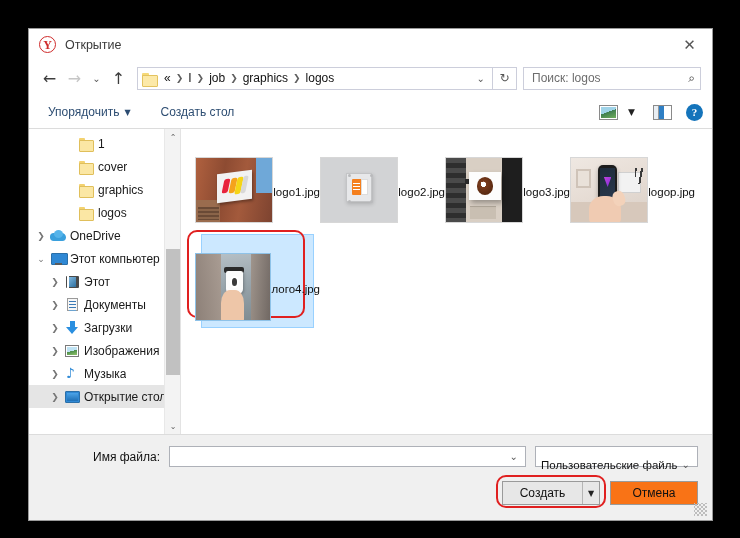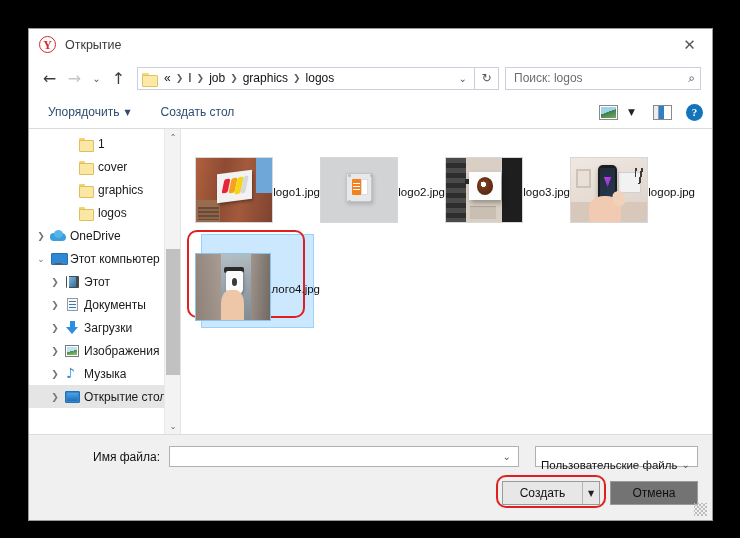--- a/index.html
+++ b/index.html
@@ -100,21 +100,21 @@
     font-family:"DejaVu Sans", sans-serif; flex:none;
   }
   .refresh-btn {
     width: 24px; height: 23px; flex:none;
     border: 1px solid #cccedb; border-left:none;
     display:flex; align-items:center; justify-content:center;
     color:#555; font-size:12px; background:#fff;
     font-family:"DejaVu Sans", sans-serif;
   }
   .searchbox {
-    width: 196px; height: 23px; flex:none;
+    width: 178px; height: 23px; flex:none;
     margin-left: 6px;
     border: 1px solid #cccedb; background:#fff;
     display:flex; align-items:center; padding: 0 5px 0 8px;
   }
   .search-ph { font-size:12px; color:#6d6d6d; flex:1; }
   .search-ico { color:#444; font-size:12px; font-family:"DejaVu Sans", sans-serif; }
 
   
   .cmdbar {
     height: 33px; min-height:33px;
@@ -346,21 +346,21 @@
   .row1 { display:flex; align-items:center; }
   .fnlabel { font-size:12px; color:#111; width:126px; text-align:right; padding-right:9px; }
   .fninput {
     flex:1; height:21px; background:#fff; border:1px solid #aeb1b8;
     display:flex; align-items:center; padding: 0 2px 0 5px;
     font-size:12px; color:#111;
   }
   .fninput .val{flex:1; overflow:hidden; white-space:nowrap;}
   .fninput .cv{ color:#5a5a5a; font-size:10px; padding:0 5px; font-family:"DejaVu Sans",sans-serif;}
   .ftype {
-    width:163px; height:21px; margin-left:16px;
+    width:163px; height:21px; margin-left:9px;
     background:#fff; border:1px solid #aeb1b8;
     display:flex; align-items:center; padding: 16px 2px 0 5px;
     font-size:11.5px; color:#111;
   }
   .ftype .val{flex:1; overflow:hidden; white-space:nowrap;}
   .ftype .cv{ color:#5a5a5a; font-size:10px; padding:0 5px; font-family:"DejaVu Sans",sans-serif;}
 
   .row2 { display:flex; align-items:center; justify-content:flex-end; margin-top: 14px; }
   .openbtn {
     display:flex; height:24px; border:1px solid #9a9a9a; background:#e7e7e7;
@@ -369,21 +369,21 @@
     width: 79px; display:flex; align-items:center; justify-content:center;
     font-size:12px; color:#111;
   }
   .openbtn .split {
     width: 17px; border-left:1px solid #b5b5b5;
     display:flex; align-items:center; justify-content:center;
     font-size:8px; color:#222; font-family:"DejaVu Sans",sans-serif;
   }
   .cancelbtn {
     margin-left: 10px; width:88px; height:24px;
-    border:1px solid #9a9a9a; background:#737373;
+    border:1px solid #9a9a9a; background:#f97316;
     display:flex; align-items:center; justify-content:center;
     font-size:12px; color:#111;
   }
   .grip {
     position:absolute; right:5px; bottom:4px; width:13px; height:13px;
     background-image:
       radial-gradient(#bdbdbd 41%, transparent 42%),
       radial-gradient(#bdbdbd 41%, transparent 42%);
     background-size: 4px 4px, 4px 4px;
     background-position: 0 0, 2px 2px;

